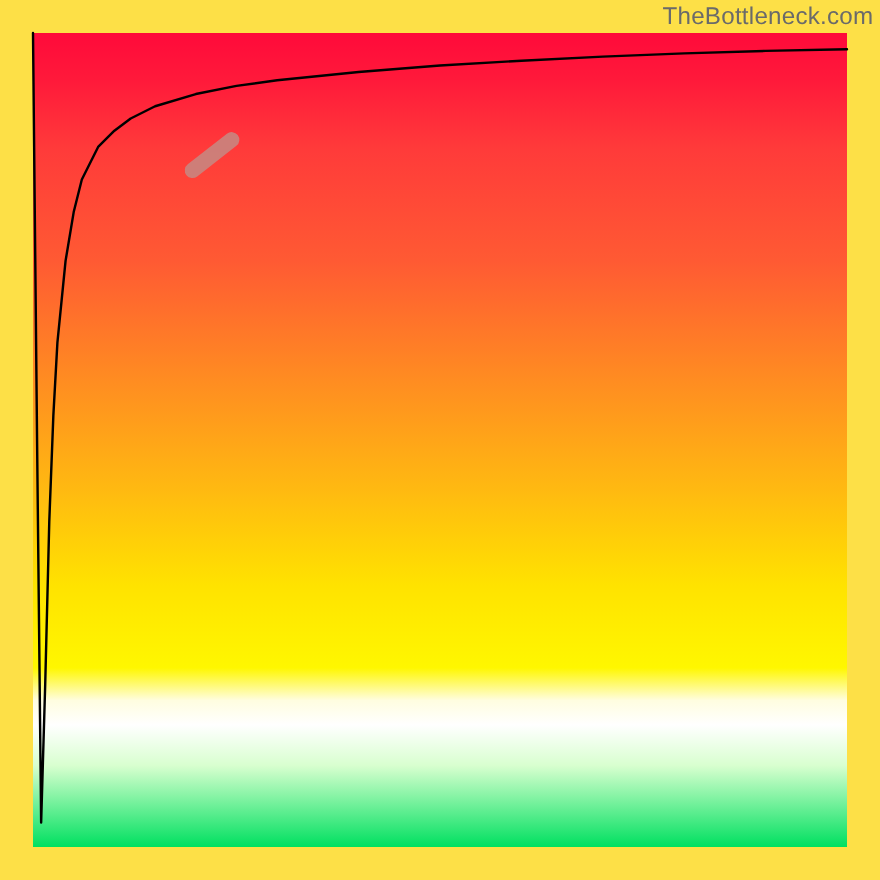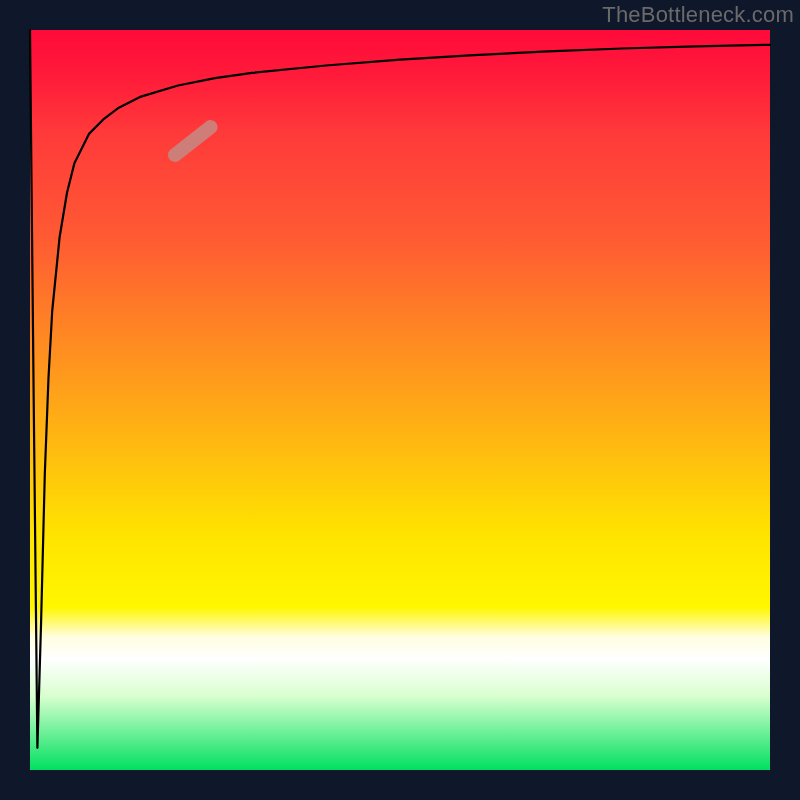--- a/index.html
+++ b/index.html
@@ -8,21 +8,21 @@
     width: 800px;
     height: 800px;
     background: #000;
     font-family: Arial, Helvetica, sans-serif;
     overflow: hidden;
   }
   .frame {
     position: relative;
     width: 800px;
     height: 800px;
-    background: #0f172a;
+    background: #fde047;
   }
   .watermark {
     position: absolute;
     top: 2px;
     right: 6px;
     color: #6a6a6a;
     font-size: 22px;
     font-weight: 400;
     letter-spacing: 0.2px;
     user-select: none;

